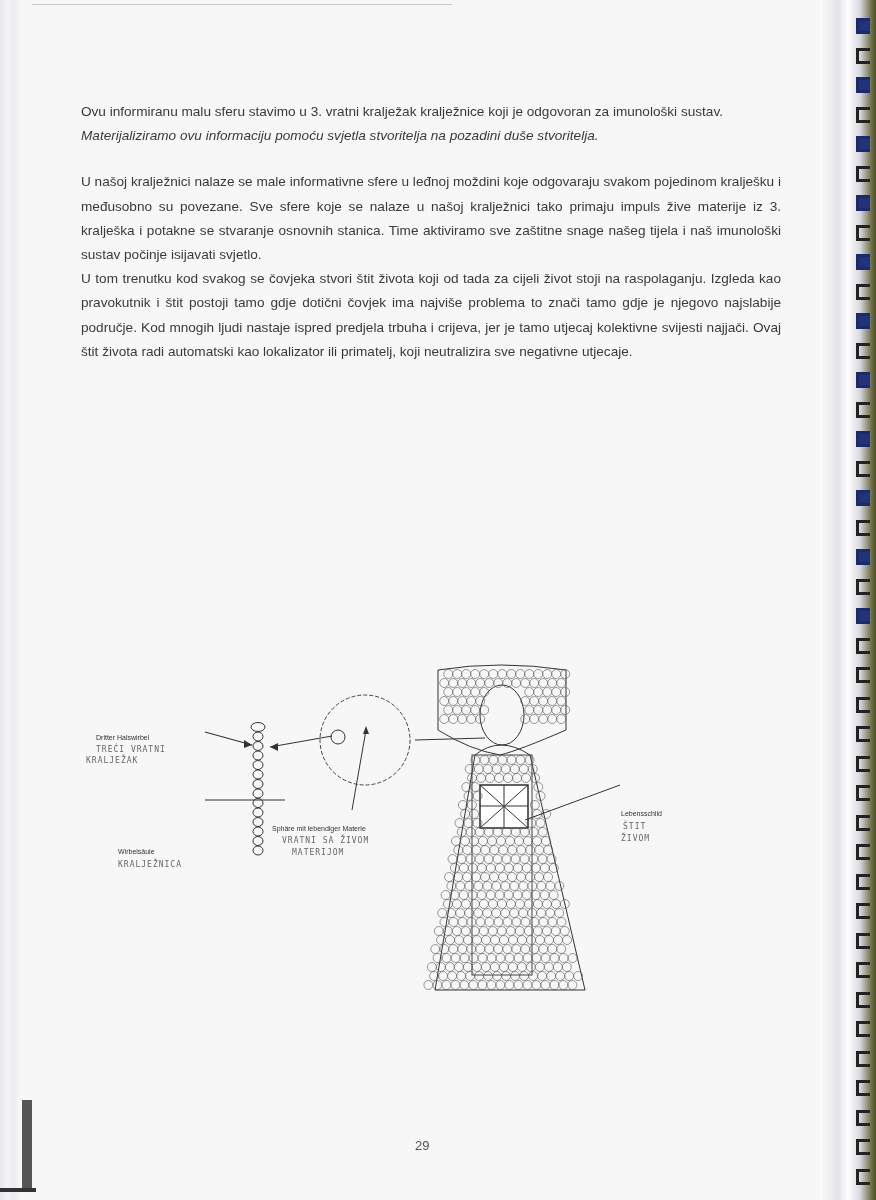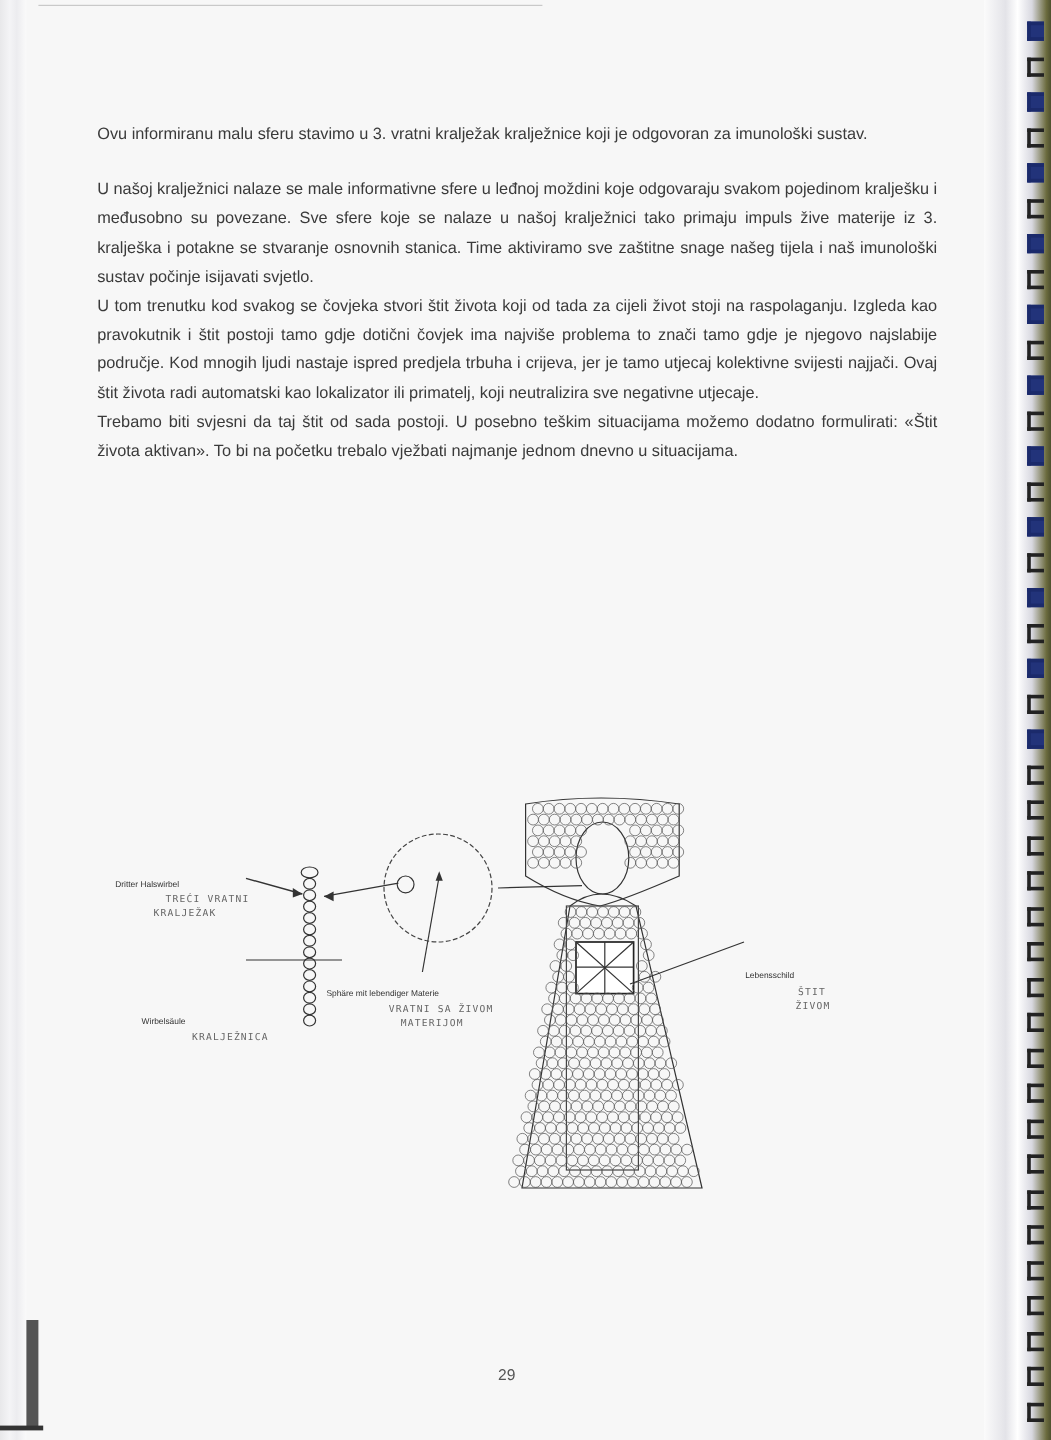--- a/index.html
+++ b/index.html
@@ -32,21 +32,21 @@
   .text {
     position:absolute; left:81px; width:700px;
     font-size:13.6px; line-height:24.2px; color:#3a3a3a;
     text-align:justify;
   }
   .text p { margin:0; }
   .italic { font-style:italic; }
   .gap { height:22px; }
   .diagram { position:absolute; left:80px; top:660px; width:640px; height:360px; }
   .diagram .lbl { position:absolute; font-size:7px; color:#333; }
-  .diagram .hand { position:absolute; font-size:8px; color:#666; letter-spacing:1px; font-family:"DejaVu Sans Mono", monospace;margin-left:42px; }
+  .diagram .hand { position:absolute; font-size:8px; color:#666; letter-spacing:1px; font-family:"DejaVu Sans Mono", monospace; }
   .page-num { position:absolute; left:415px; top:1138px; font-size:13px; color:#555; }
 </style>
 </head>
 <body>
 
 <div class="left-edge">
   <div class="dark"></div>
   <div class="bottom"></div>
 </div>
 <div class="top-line"></div>
@@ -88,24 +88,24 @@
     <div class="ring" style="top: 1021px;"></div>
     <div class="ring" style="top: 1050.5px;"></div>
     <div class="ring" style="top: 1080px;"></div>
     <div class="ring" style="top: 1109.5px;"></div>
     <div class="ring" style="top: 1139px;"></div>
     <div class="ring" style="top: 1168.5px;"></div>
   </div>
 
 <div class="text" id="text" style="top:100px;">
   <p>Ovu informiranu malu sferu stavimo u 3. vratni kralježak kralježnice koji je odgovoran za imunološki sustav.</p>
+  <p class="italic">Materijaliziramo ovu informaciju pomoću svjetla stvoritelja na pozadini duše stvoritelja.</p>
   <div class="gap"></div>
   <p>U našoj kralježnici nalaze se male informativne sfere u leđnoj moždini koje odgovaraju svakom pojedinom kralješku i međusobno su povezane. Sve sfere koje se nalaze u našoj kralježnici tako primaju impuls žive materije iz 3. kralješka i potakne se stvaranje osnovnih stanica. Time aktiviramo sve zaštitne snage našeg tijela i naš imunološki sustav počinje isijavati svjetlo.</p>
   <p>U tom trenutku kod svakog se čovjeka stvori štit života koji od tada za cijeli život stoji na raspolaganju. Izgleda kao pravokutnik i štit postoji tamo gdje dotični čovjek ima najviše problema to znači tamo gdje je njegovo najslabije područje. Kod mnogih ljudi nastaje ispred predjela trbuha i crijeva, jer je tamo utjecaj kolektivne svijesti najjači. Ovaj štit života radi automatski kao lokalizator ili primatelj, koji neutralizira sve negativne utjecaje.</p>
-  <p>Trebamo biti svjesni da taj štit od sada postoji. U posebno teškim situacijama možemo dodatno formulirati: «Štit života aktivan». To bi na početku trebalo vježbati najmanje jednom dnevno u situacijama.</p>
 </div>
 
 <div class="diagram">
   <svg width="640" height="360" viewBox="0 0 640 360">
     <g fill="none" stroke="#333" stroke-width="1" id="spine">
         <ellipse cx="178" cy="67" rx="7" ry="4.5"></ellipse>
         <ellipse cx="178" cy="76.5" rx="5" ry="4.5"></ellipse>
         <ellipse cx="178" cy="86" rx="5" ry="4.5"></ellipse>
         <ellipse cx="178" cy="95.5" rx="5" ry="4.5"></ellipse>
         <ellipse cx="178" cy="105" rx="5" ry="4.5"></ellipse>

